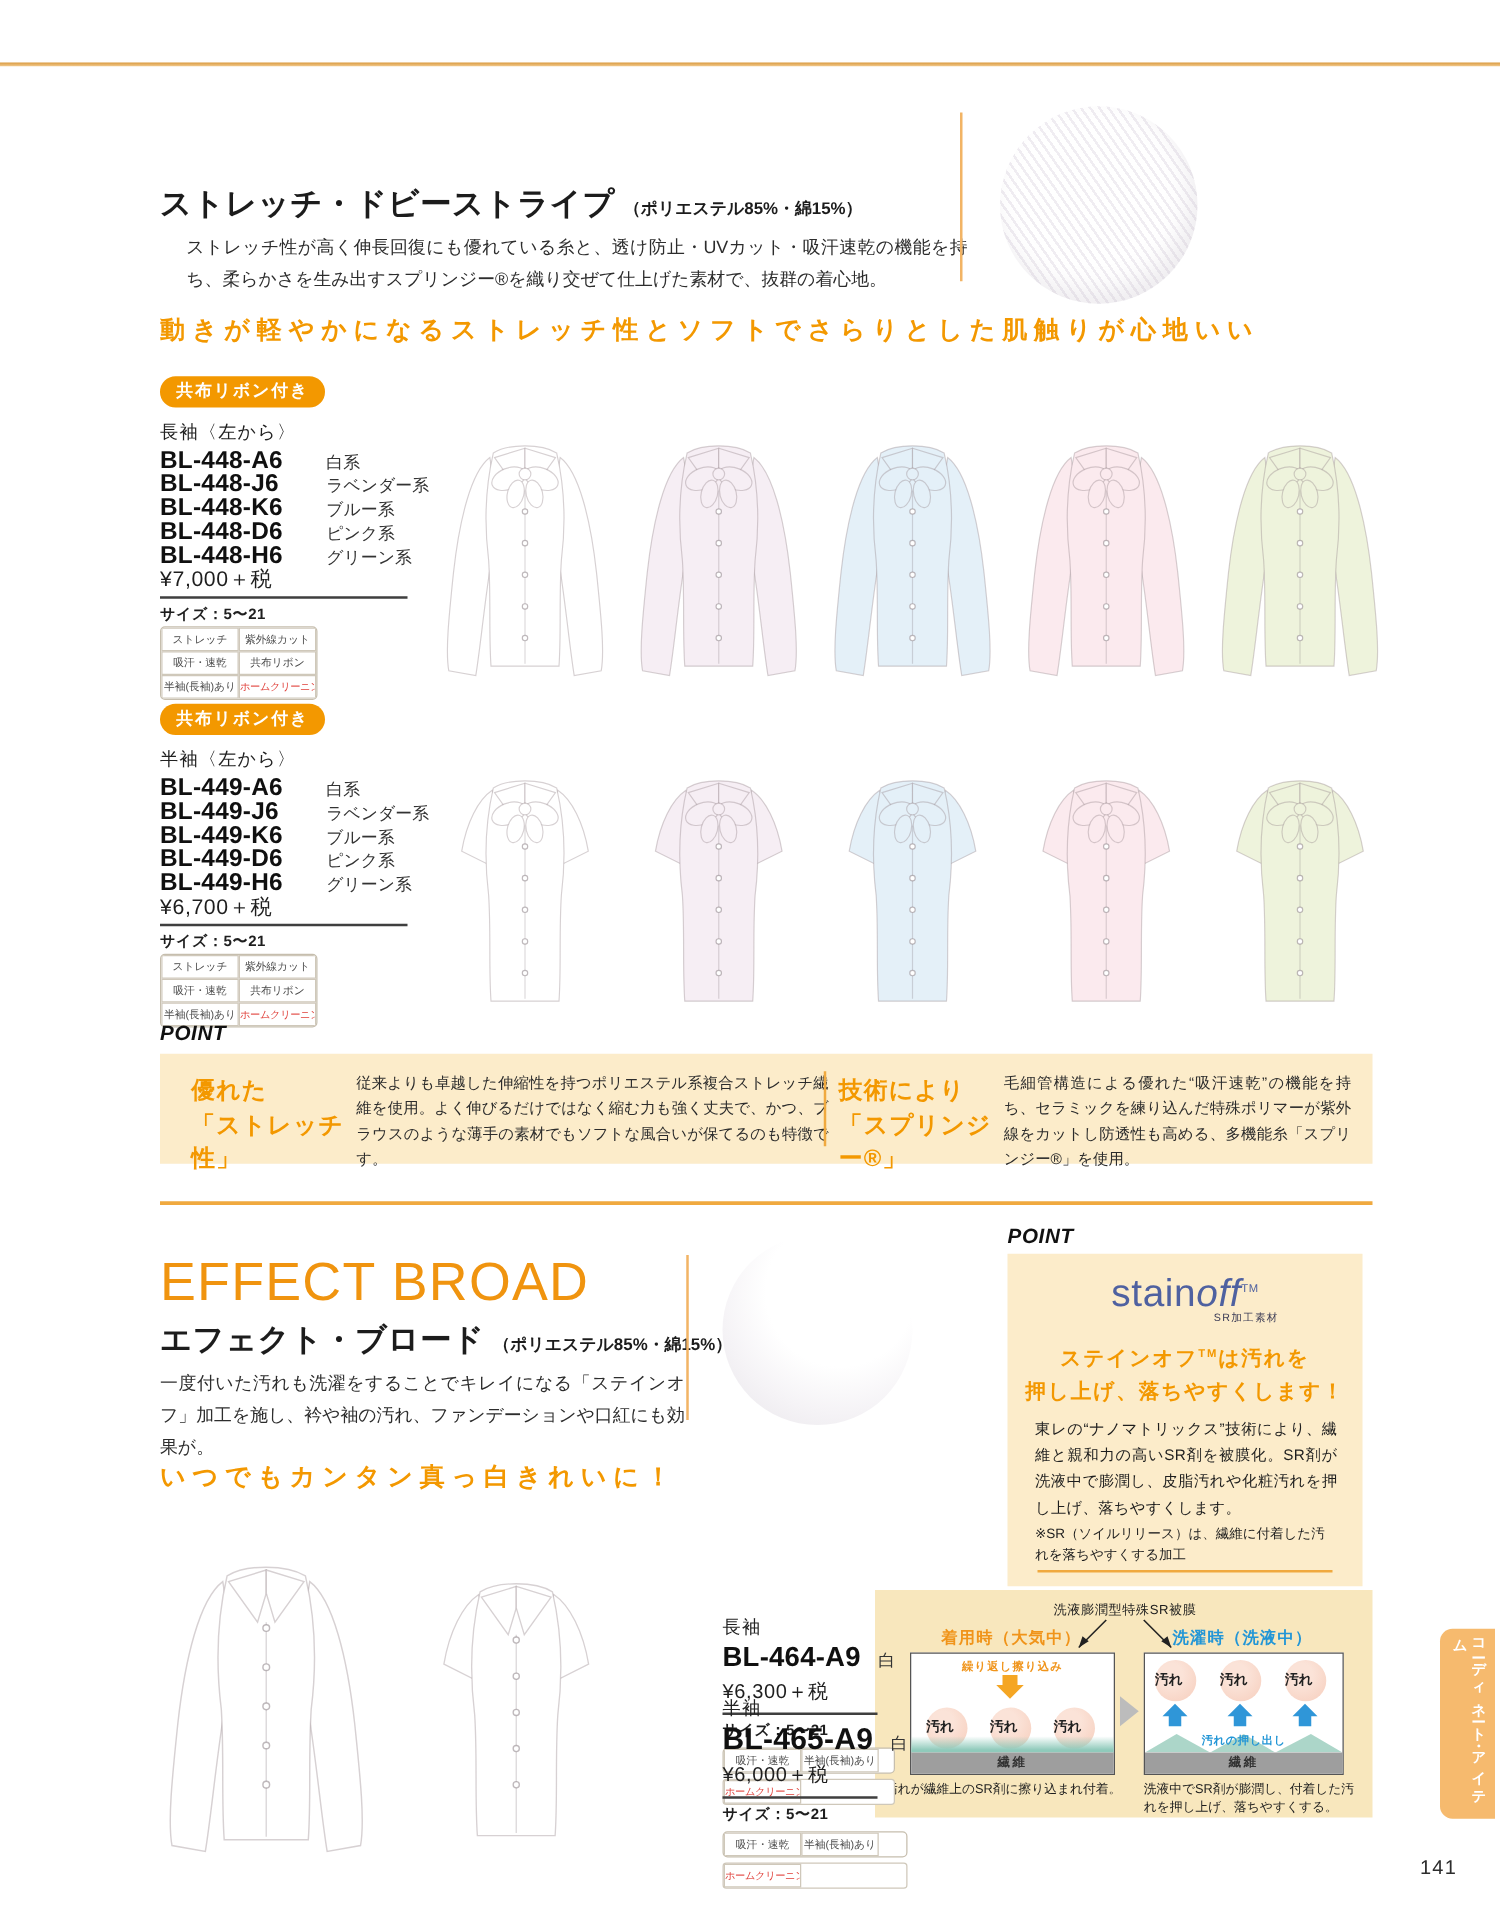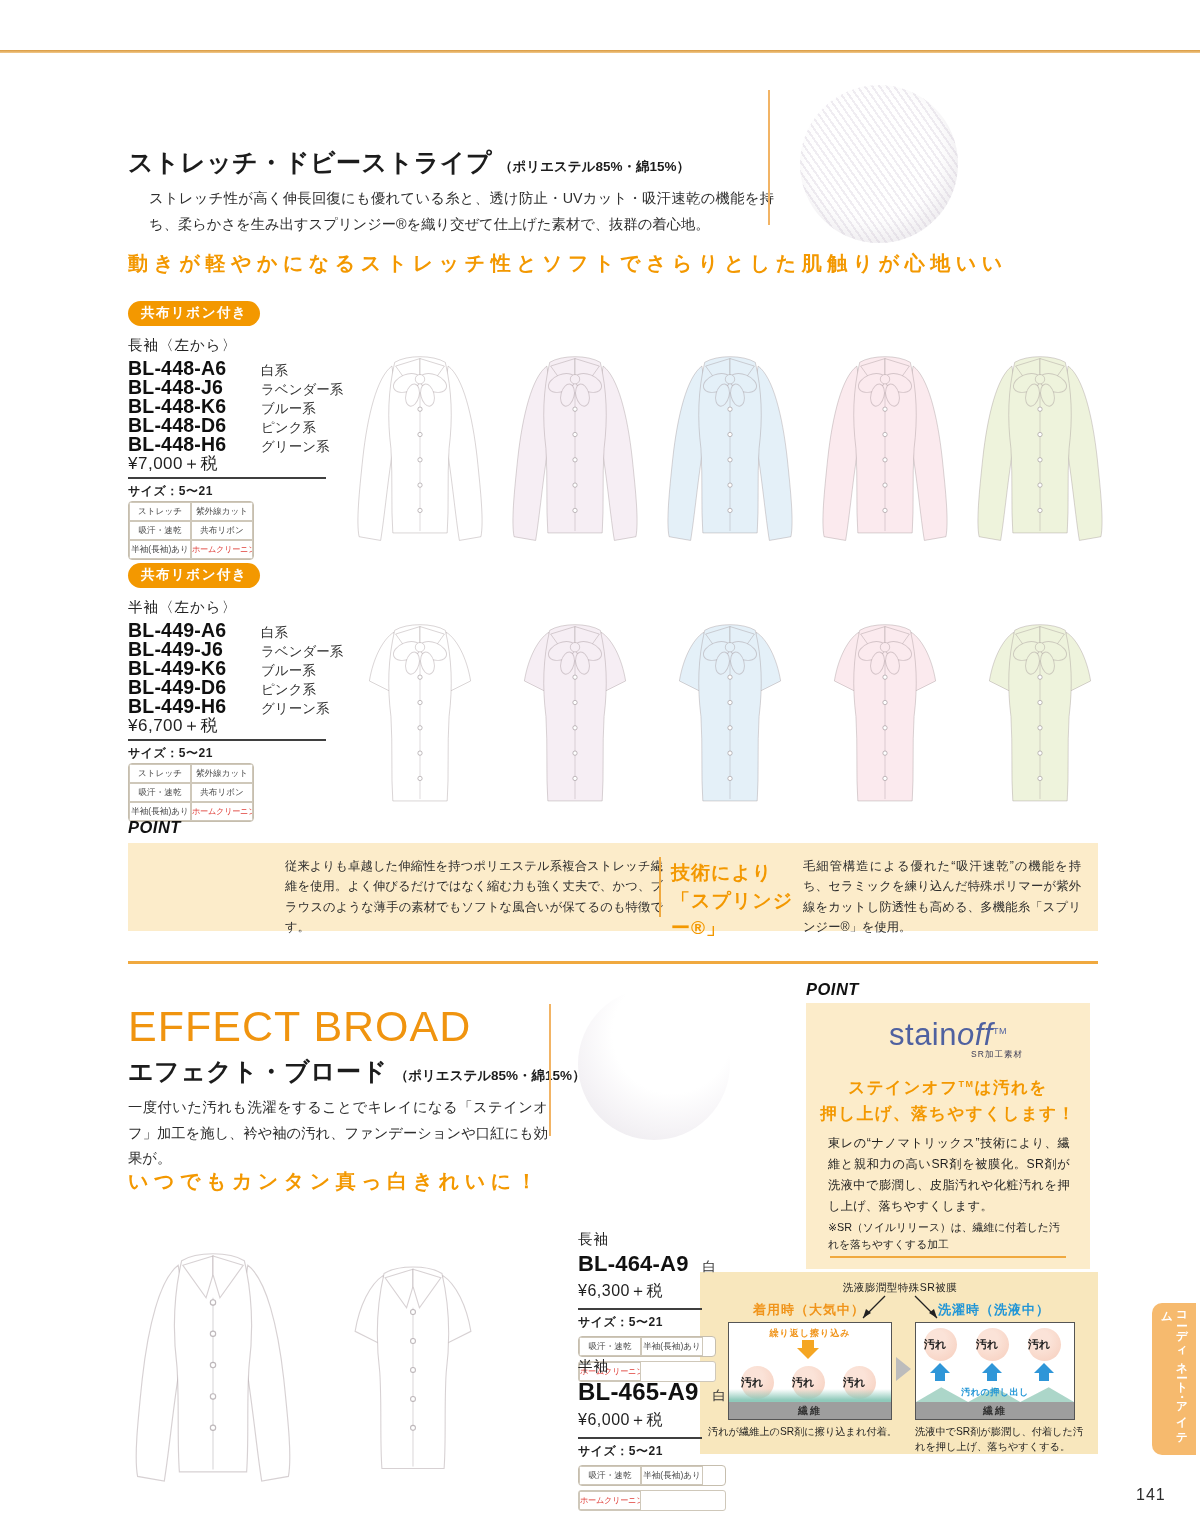--- a/index.html
+++ b/index.html
@@ -373,20 +373,24 @@
         <ellipse cx="66" cy="70" rx="15" ry="9" transform="rotate(-22 66 70)" fill="#eef3dc" stroke="rgba(150,135,140,0.38)"></ellipse>
         <ellipse cx="94" cy="70" rx="15" ry="9" transform="rotate(22 94 70)" fill="#eef3dc" stroke="rgba(150,135,140,0.38)"></ellipse>
         <ellipse cx="72" cy="83" rx="7" ry="12" transform="rotate(14 72 83)" fill="#eef3dc" stroke="rgba(150,135,140,0.38)"></ellipse>
         <ellipse cx="88" cy="83" rx="7" ry="12" transform="rotate(-14 88 83)" fill="#eef3dc" stroke="rgba(150,135,140,0.38)"></ellipse>
         <circle cx="80" cy="66" r="5" fill="#eef3dc" stroke="rgba(150,135,140,0.38)"></circle>
       </svg>
     </div>
 
   <div class="abs point-label" style="left:128px;top:818px;">POINT</div>
   <div class="abs pbox" style="left:128px;top:843px;width:970px;height:88px;">
+    <div class="abs ptitle" style="left:25px;top:16px;width:135px;">
+      <span>優れた</span><br>
+      <span>「ストレッチ性」</span>
+    </div>
     <div class="abs pbody" style="left:157px;top:13px;width:378px;">従来よりも卓越した伸縮性を持つポリエステル系複合ストレッチ繊維を使用。よく伸びるだけではなく縮む力も強く丈夫で、かつ、ブラウスのような薄手の素材でもソフトな風合いが保てるのも特徴です。</div>
     <div class="abs" style="left:531px;top:14px;width:2px;height:60px;background:#f0a93f;"></div>
     <div class="abs ptitle" style="left:543px;top:16px;width:135px;">
       <span>技術により</span><br>
       <span>「スプリンジー®」</span>
     </div>
     <div class="abs pbody" style="left:675px;top:13px;width:278px;">毛細管構造による優れた“吸汗速乾”の機能を持ち、セラミックを練り込んだ特殊ポリマーが紫外線をカットし防透性も高める、多機能糸「スプリンジー®」を使用。</div>
   </div>
 
   <div class="abs" style="left:128px;top:961px;width:970px;height:2.5px;background:#f0a93f;"></div>
@@ -481,21 +485,21 @@
         <circle cx="80" cy="84" r="2.3" fill="#ffffff" stroke="rgba(140,130,135,0.55)"></circle>
         <circle cx="80" cy="111" r="2.3" fill="#ffffff" stroke="rgba(140,130,135,0.55)"></circle>
         <circle cx="80" cy="138" r="2.3" fill="#ffffff" stroke="rgba(140,130,135,0.55)"></circle>
         <circle cx="80" cy="165" r="2.3" fill="#ffffff" stroke="rgba(140,130,135,0.55)"></circle>
         <circle cx="80" cy="192" r="2.3" fill="#ffffff" stroke="rgba(140,130,135,0.55)"></circle>
         <path d="M80,44 L54,52 L74,80 L80,60 Z" fill="#ffffff" stroke="rgba(150,135,140,0.38)"></path>
         <path d="M80,44 L106,52 L86,80 L80,60 Z" fill="#ffffff" stroke="rgba(150,135,140,0.38)"></path>
       </svg>
     </div>
 
-  <div class="abs" style="left:578px;top:1230px;">
+  <div class="abs" style="left:578px;top:1292px;">
     <div class="sleeve-note">長袖</div>
     <div style="display:flex;align-items:baseline;margin-top:2px;">
       <span class="code" style="font-size:22px;width:auto;">BL-464-A9</span>
       <span class="cname" style="margin-left:14px;">白</span>
     </div>
     <div class="price" style="margin-top:4px;font-size:16px;">¥6,300＋税</div>
     <div class="rule-dark" style="width:124px;margin-top:6px;"></div>
     <div class="size" style="margin-top:4px;">サイズ：5〜21</div>
     <div class="ftable" style="margin-top:5px;">
       <div class="fcell">吸汗・速乾</div>

